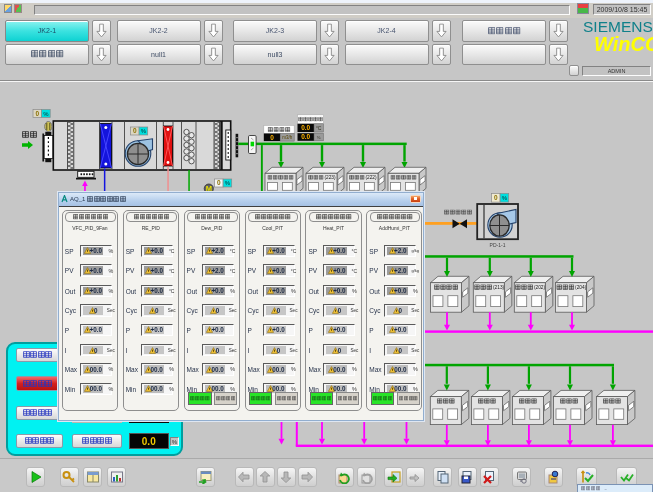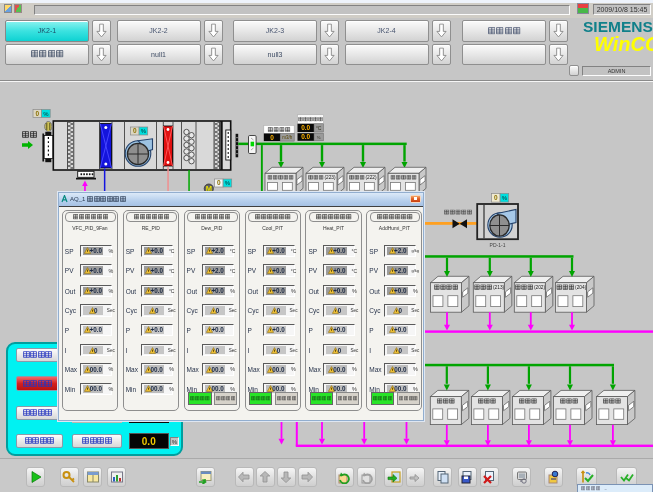--- a/index.html
+++ b/index.html
@@ -107,21 +107,21 @@
     </svg>
   </div>
 <div class="abs btn3 flexc" style="left:462px;top:43.5px;width:84px;height:21px;font-size:7px;color:#3c4a62"></div>
 <div class="abs btn3 flexc" style="left:549px;top:43.5px;width:19px;height:21px">
     <svg width="11" height="15" viewBox="0 0 12 16">
       <use href="#downarr"></use>
     </svg>
   </div>
 <div class="abs" style="left:0;top:80px;width:653px;height:1px;background:#8a8a8a"></div>
 <div class="abs" style="left:0;top:81px;width:653px;height:1px;background:#f6f6f6"></div>
-<div class="abs" style="left:583px;top:17.5px;width:70px;height:17px;font-size:15.5px;font-weight:bold;color:#10808a;letter-spacing:0px">SIEMENS</div>
+<div class="abs" style="left:583px;top:17.5px;width:70px;height:17px;font-size:15.5px;font-weight:normal;color:#10808a;letter-spacing:0px">SIEMENS</div>
 <div class="abs" style="left:594px;top:33px;width:60px;height:22px;font-size:20px;font-weight:bold;font-style:italic;color:#ffff00">WinCC</div>
 <div class="abs btn3" style="left:569px;top:65px;width:10px;height:11px"></div>
 <div class="abs sunk flexc" style="left:582px;top:65.5px;width:69px;height:10.5px;font-size:5.5px;color:#333">ADMIN</div>
 <svg class="abs" style="left:0;top:0" width="653" height="492" viewBox="0 0 653 492">
     <defs>
 <pattern id="hatch" width="6" height="8" patternUnits="userSpaceOnUse">
 <path d="M0 0 L6 4 L0 8 M6 0 L0 4 L6 8" stroke="#333" stroke-width="0.7" fill="none"></path>
 </pattern>
 </defs>
     <rect x="53.3" y="121" width="177.4" height="49" fill="#d9d9d9" stroke="#111" stroke-width="1.6"></rect>

